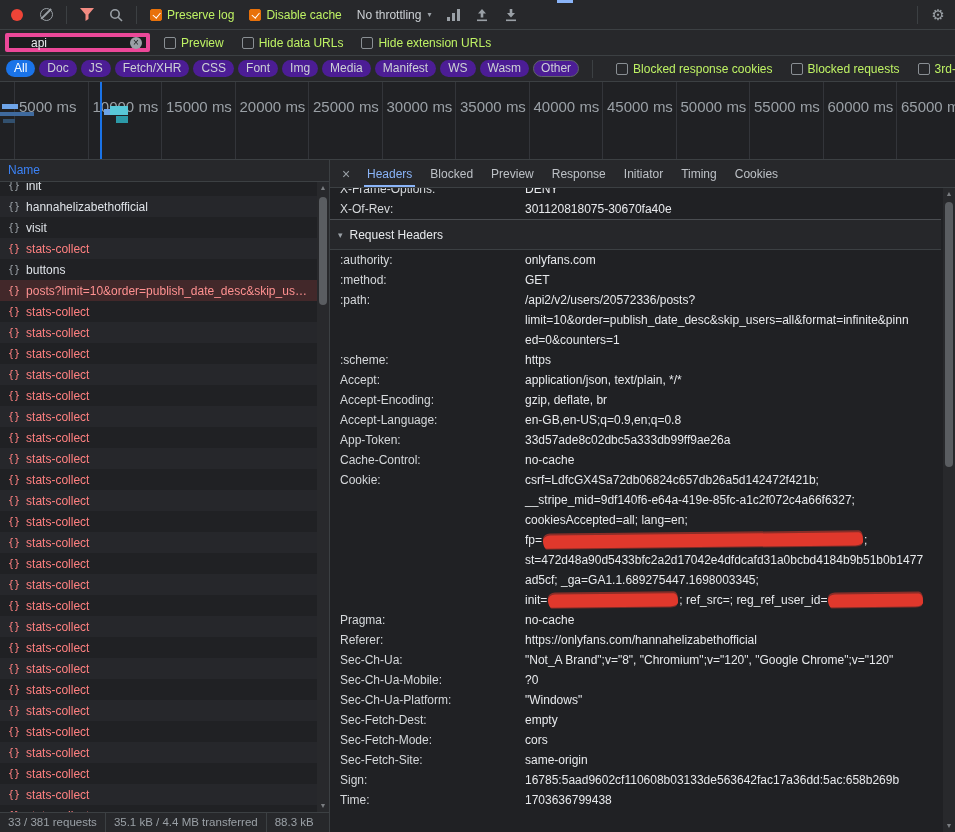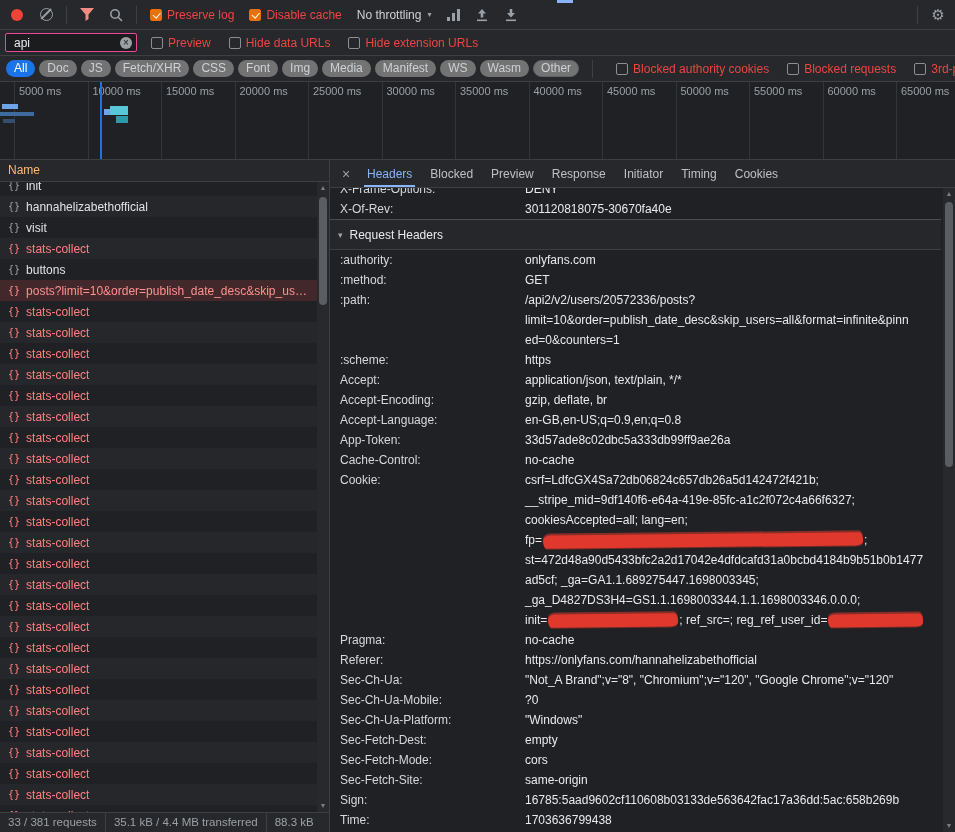--- a/index.html
+++ b/index.html
@@ -9,57 +9,57 @@
 
   
   .bar{display:flex;align-items:center;background:#27282b;border-bottom:1px solid #3c4043}
   .toolbar{height:30px;padding:0 6px;gap:7px;position:relative}
   .icon-btn{width:22px;height:22px;display:flex;align-items:center;justify-content:center;color:#9aa0a6;flex:none}
   .record-dot{width:12px;height:12px;border-radius:50%;background:#ee4437}
   .clear-icon{width:13px;height:13px;border:1.5px solid #9aa0a6;border-radius:50%;position:relative}
   .clear-icon::after{content:"";position:absolute;left:-2px;top:4px;width:14px;height:1.5px;background:#9aa0a6;transform:rotate(-45deg)}
   .sep{width:1px;height:18px;background:#3c4043;margin:0 2px;flex:none}
   .spacer{flex:1}
-  .cbrow{display:flex;align-items:center;gap:5px;margin:0 4px;color:#ef4444;white-space:nowrap}
+  .cbrow{display:flex;align-items:center;gap:5px;margin:0 4px;color:#bef264;white-space:nowrap}
   .cb{width:12px;height:12px;border:1px solid #8a8f94;border-radius:2px;background:transparent;position:relative;flex:none}
   .cb.checked{background:#e8710a;border-color:#e8710a}
   .cb.checked::after{content:"";position:absolute;left:2px;top:2.5px;width:6px;height:3.5px;
     border-left:1.8px solid #fff;border-bottom:1.8px solid #fff;transform:rotate(-50deg)}
   .throttle{display:flex;align-items:center;gap:6px;color:#cdd1d5;padding:0 4px;white-space:nowrap}
   .caret{font-size:8px;color:#9aa0a6}
   .gear{font-size:15px;color:#9aa0a6}
   .panel-indicator{position:absolute;left:557px;top:0;width:16px;height:3px;background:#8ab4f8}
 
   
   .filterbar{height:26px;padding:0 5px;gap:10px}
-  .filter-input-wrap{display:flex;align-items:center;width:132px;height:19px;border:1px solid #ec4899;
-    border-radius:2px;background:#1b1c1e;padding:0 4px 0 8px}
+  .filter-input-wrap{display:flex;align-items:center;width:145px;height:19px;border:4px solid #ec4899;
+    border-radius:2px;background:#1b1c1e;padding:0 4px 0 22px}
   .filter-input{flex:1;background:transparent;border:none;outline:none;color:#e8eaed;
     font-family:"Liberation Sans",sans-serif;font-size:12px;min-width:0}
   .clear-x{width:12px;height:12px;border-radius:50%;background:#9aa0a6;color:#1b1c1e;
     font-size:10px;line-height:12px;text-align:center;flex:none}
 
   
   .typebar{height:26px;padding:0 6px;gap:11px}
   .pills{display:flex;align-items:center;gap:4px}
-  .pill{color:#cdd1d5;background:#737373;border-radius:9px;padding:2px 8px;line-height:13px;white-space:nowrap}
+  .pill{color:#cdd1d5;background:#4c1d95;border-radius:9px;padding:2px 8px;line-height:13px;white-space:nowrap}
   .pill.active{background:#1a73e8;color:#fff}
   .pill.outlined{border:1px solid #5f6368;padding:1px 7px}
   .morefilters{display:flex;align-items:center;gap:10px;margin-left:6px}
 
   
   .overview{position:relative;height:78px;background:#202124;border-bottom:1px solid #3c4043;overflow:hidden}
   .tick{position:absolute;top:0;bottom:0;border-left:1px solid #33353a}
-  .ticklabel{position:absolute;left:4px;top:3px;font-size:11px;color:#9aa0a6;white-space:nowrap}
+  .ticklabel{position:absolute;left:4px;top:16px;font-size:15px;color:#9aa0a6;white-space:nowrap}
   .wf{position:absolute}
 
   
   .main{display:flex;height:672px}
   .left{width:330px;flex:none;border-right:1px solid #3c4043;display:flex;flex-direction:column;position:relative;background:#202124}
-  .name-header{height:22px;line-height:21px;padding-left:8px;color:#fdba74;background:#27282b;border-bottom:1px solid #3c4043;flex:none}
+  .name-header{height:22px;line-height:21px;padding-left:8px;color:#3b82f6;background:#27282b;border-bottom:1px solid #3c4043;flex:none}
   .rows{flex:1;overflow:hidden;margin-top:0}
   .rows-inner{margin-top:-7px}
   .req{height:21px;display:flex;align-items:center;gap:6px;padding:0 16px 0 8px;background:#202124;cursor:default}
   .req.alt{background:#26272b}
   .ric{font-family:"DejaVu Sans Mono",monospace;font-size:10px;color:#9aa0a6;flex:none}
   .rlabel{flex:1;white-space:nowrap;overflow:hidden;text-overflow:ellipsis;color:#dfe3e8}
   .req.error .rlabel,.req.error .ric{color:#ff8080}
   .req.selected{background:#42282a}
   .req.selected .rlabel,.req.selected .ric{color:#ff9191}
 
@@ -193,21 +193,21 @@
         <div class="pill">Media</div>
         <div class="pill">Manifest</div>
         <div class="pill">WS</div>
         <div class="pill">Wasm</div>
         <div class="pill outlined">Other</div>
       </div>
     <div class="sep"></div>
     <div class="morefilters" id="more-filters">
         <div class="cbrow">
           <span class="cb"></span>
-          <span>Blocked authority cookies</span>
+          <span>Blocked response cookies</span>
         </div>
         <div class="cbrow">
           <span class="cb"></span>
           <span>Blocked requests</span>
         </div>
         <div class="cbrow">
           <span class="cb"></span>
           <span>3rd-party requests</span>
         </div>
       </div>
@@ -483,21 +483,20 @@
             </div>
             <div class="hrow">
               <div class="hname">Cookie:</div>
               <div class="hval">
                 <div class="vline"><span>csrf=LdfcGX4Sa72db06824c657db26a5d142472f421b;</span></div>
                 <div class="vline"><span>__stripe_mid=9df140f6-e64a-419e-85fc-a1c2f072c4a66f6327;</span></div>
                 <div class="vline"><span>cookiesAccepted=all; lang=en;</span></div>
                 <div class="vline"><span>fp=</span><span class="redact" style="width: 320px;"></span><span>;</span></div>
                 <div class="vline"><span>st=472d48a90d5433bfc2a2d17042e4dfdcafd31a0bcbd4184b9b51b0b1477</span></div>
                 <div class="vline"><span>ad5cf; _ga=GA1.1.689275447.1698003345;</span></div>
-                <div class="vline"><span>_ga_D4827DS3H4=GS1.1.1698003344.1.1.1698003346.0.0.0;</span></div>
                 <div class="vline"><span>init=</span><span class="redact" style="width: 130px;"></span><span>; ref_src=; reg_ref_user_id=</span><span class="redact" style="width: 95px;"></span></div>
               </div>
             </div>
             <div class="hrow">
               <div class="hname">Pragma:</div>
               <div class="hval">no-cache</div>
             </div>
             <div class="hrow">
               <div class="hname">Referer:</div>
               <div class="hval">https://onlyfans.com/hannahelizabethofficial</div>

